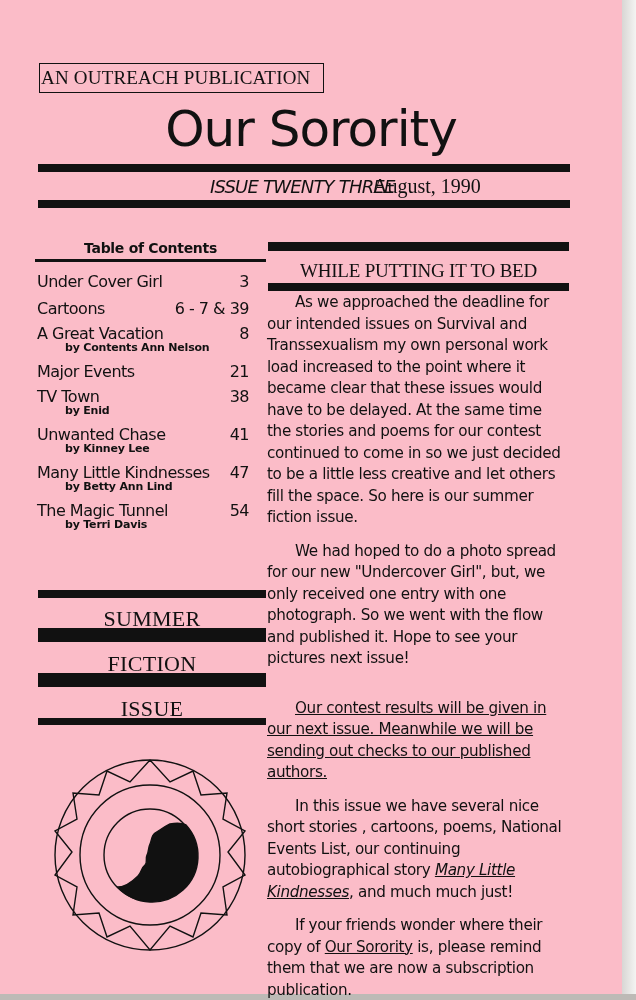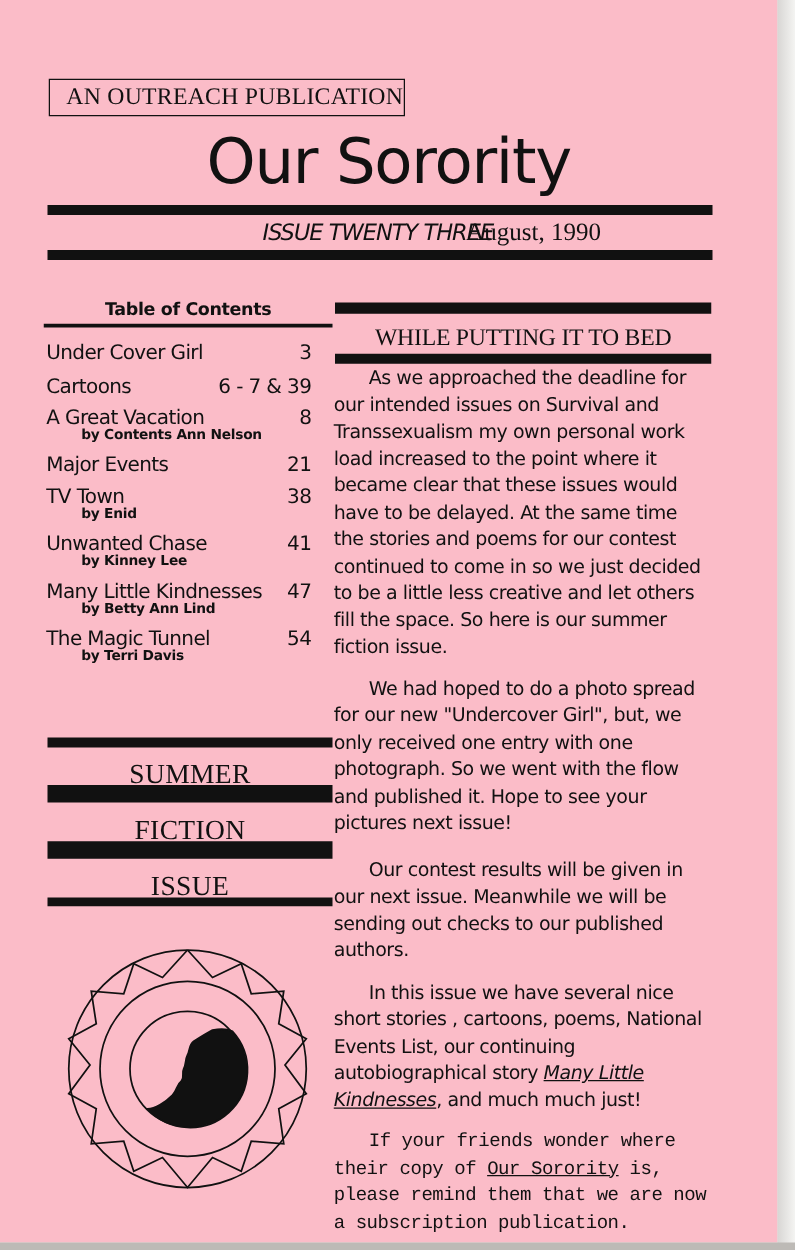--- a/index.html
+++ b/index.html
@@ -5,21 +5,21 @@
   * { margin:0; padding:0; box-sizing:border-box; }
   html, body { width:636px; height:1000px; overflow:hidden; }
   body { background:#e9e9e7; position:relative; font-family:"DejaVu Sans", sans-serif; color:#111; }
   .paper { position:absolute; left:0; top:0; width:622px; height:994px; background:#fbbcc8; }
   .edge-shade { position:absolute; left:622px; top:0; width:14px; height:1000px; background:linear-gradient(to right,#d8d6d4,#f4f4f2); }
   .bottom-shade { position:absolute; left:0; top:994px; width:636px; height:6px; background:#bdbab6; }
   .abs { position:absolute; }
   .bar { position:absolute; background:#111; }
   .serif { font-family:"Liberation Serif", serif; }
   .sans { font-family:"DejaVu Sans", sans-serif; }
-  .outreach { left:39px; top:63px; width:285px; height:30px; border:1.5px solid #111; font-size:19px; line-height:27px; padding-left:13px; letter-spacing:0.2px; white-space:nowrap; }
+  .outreach { left:39px; top:63px; width:285px; height:30px; border:1.5px solid #111; font-size:19px; line-height:27px; padding-left:1px; letter-spacing:0.2px; white-space:nowrap; }
   .title { left:0; width:622px; top:96px; text-align:center; font-family:"DejaVu Sans", sans-serif; font-size:50px; font-weight:normal; letter-spacing:-1px; line-height:66px; }
   .issue { left:210px; top:176px; font-style:italic; font-size:18px; letter-spacing:-0.8px; white-space:nowrap; }
   .date { left:373px; top:175px; font-size:20px; white-space:nowrap; }
   .toc-head { left:35px; width:231px; top:240px; text-align:center; font-weight:bold; font-size:14px; letter-spacing:-0.3px; }
   .toc { position:absolute; left:37px; width:212px; top:272px; }
   .toc-item { position:relative; margin-bottom:0; }
   .toc-row { display:flex; justify-content:space-between; font-size:16px; letter-spacing:-0.5px; line-height:20px; white-space:nowrap; }
   .toc-author { font-size:11px; font-weight:bold; padding-left:28px; line-height:11px; margin-top:-2px; letter-spacing:-0.2px; }
   .side-label { left:38px; width:228px; text-align:center; font-size:22px; letter-spacing:0.3px; }
   .col-head { left:268px; width:301px; top:260px; text-align:center; font-size:19px; letter-spacing:-0.2px; white-space:nowrap; }
@@ -120,16 +120,16 @@
   </svg>
 </div>
 
 <div class="bar" style="left:268px;top:242px;width:301px;height:9px;"></div>
 <div class="abs col-head serif">WHILE PUTTING IT TO BED</div>
 <div class="bar" style="left:268px;top:283px;width:301px;height:8px;"></div>
 
 <div class="body-text" style="top:292px;">
   <p>As we approached the deadline for our intended issues on Survival and Transsexualism my own personal work load increased to the point where it became clear that these issues would have to be delayed.   At the same time the stories and poems for our contest continued to come in so we just decided to be a little less creative and let others fill the space.  So here is our summer fiction issue.</p>
   <p style="margin-top:12px;">We had hoped to do a photo spread for our new "Undercover Girl", but, we only received one entry with one photograph.  So we went with the flow and published it.  Hope to see your pictures next issue!</p>
-  <p style="margin-top:16px;">Our contest results will be given in our next issue.  Meanwhile we will be sending out checks to our published authors.</p>
+  <p style="margin-top:28px;text-decoration:underline;">Our contest results will be given in our next issue.  Meanwhile we will be sending out checks to our published authors.</p>
   <p style="margin-top:12px;"><span>In this issue we have several nice short stories , cartoons, poems, National Events List, our continuing autobiographical story </span><span class="ui">Many Little Kindnesses</span><span>, and much much just!</span></p>
-  <p style="margin-top:12px;font-family:Liberation Mono, monospace;"><span>If your friends wonder where their copy of </span><span class="u">Our Sorority</span><span> is, please remind them that we are now a subscription publication.</span></p>
+  <p style="margin-top:12px;"><span>If your friends wonder where their copy of </span><span class="u">Our Sorority</span><span> is, please remind them that we are now a subscription publication.</span></p>
 </div>
 
 </body></html>

